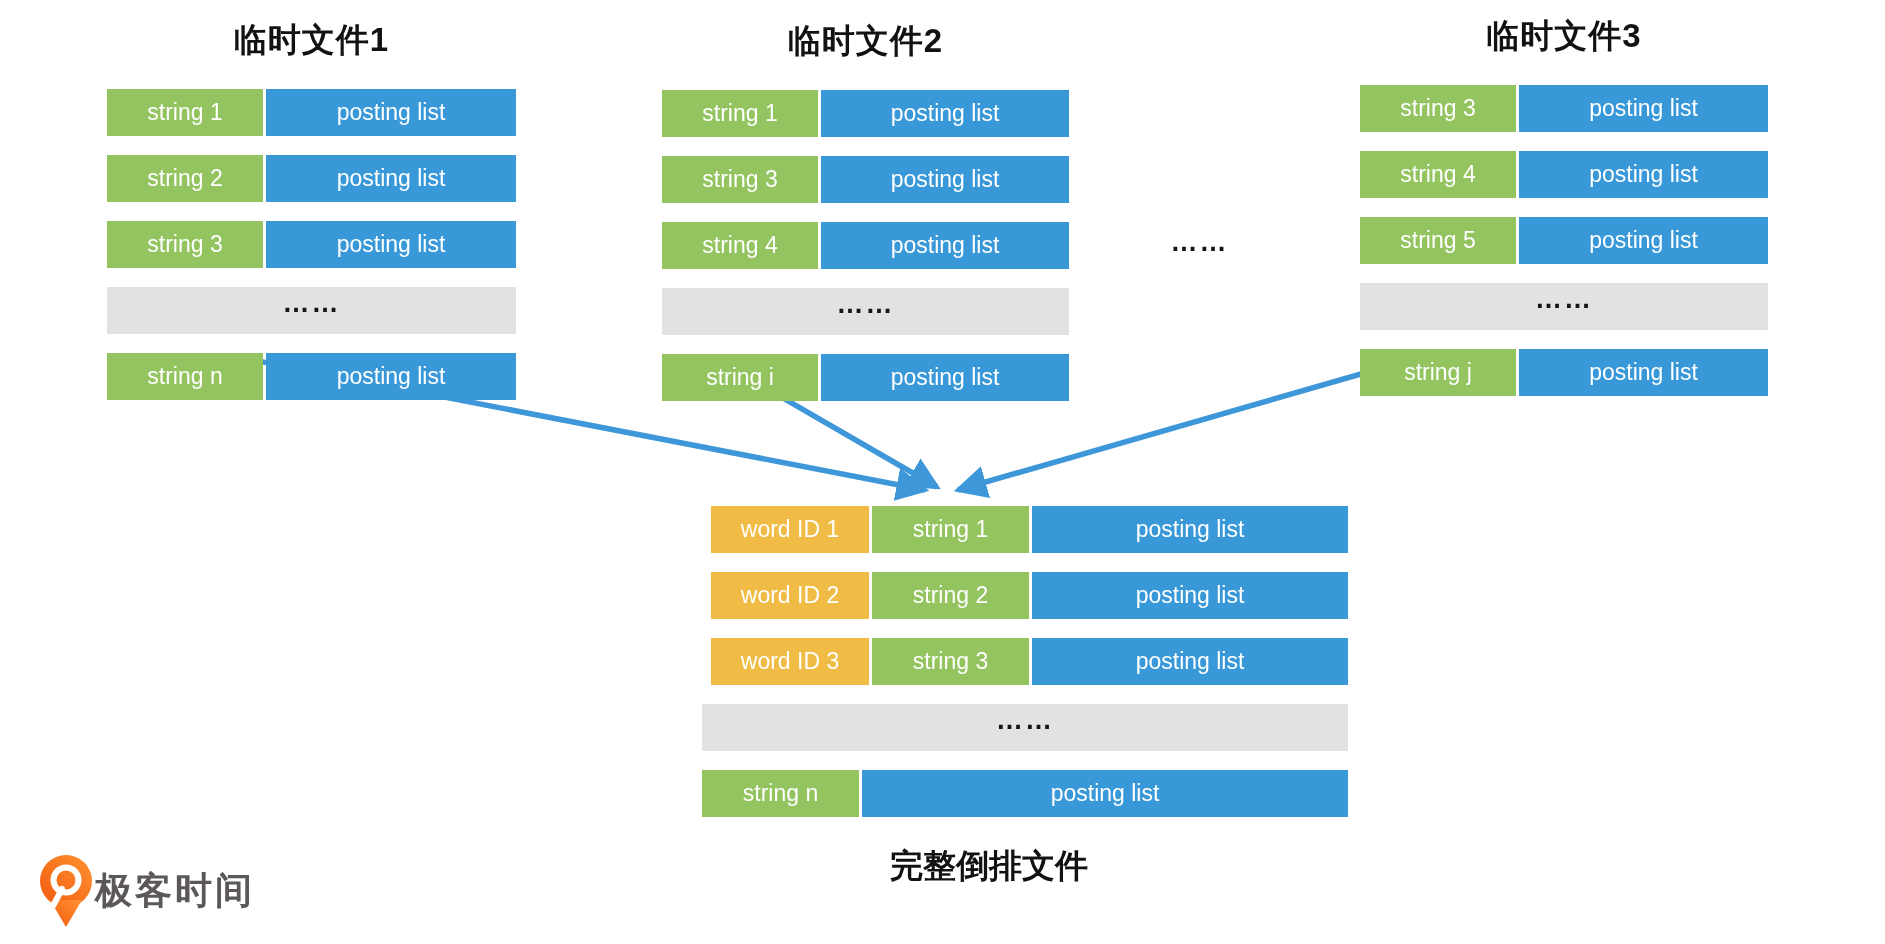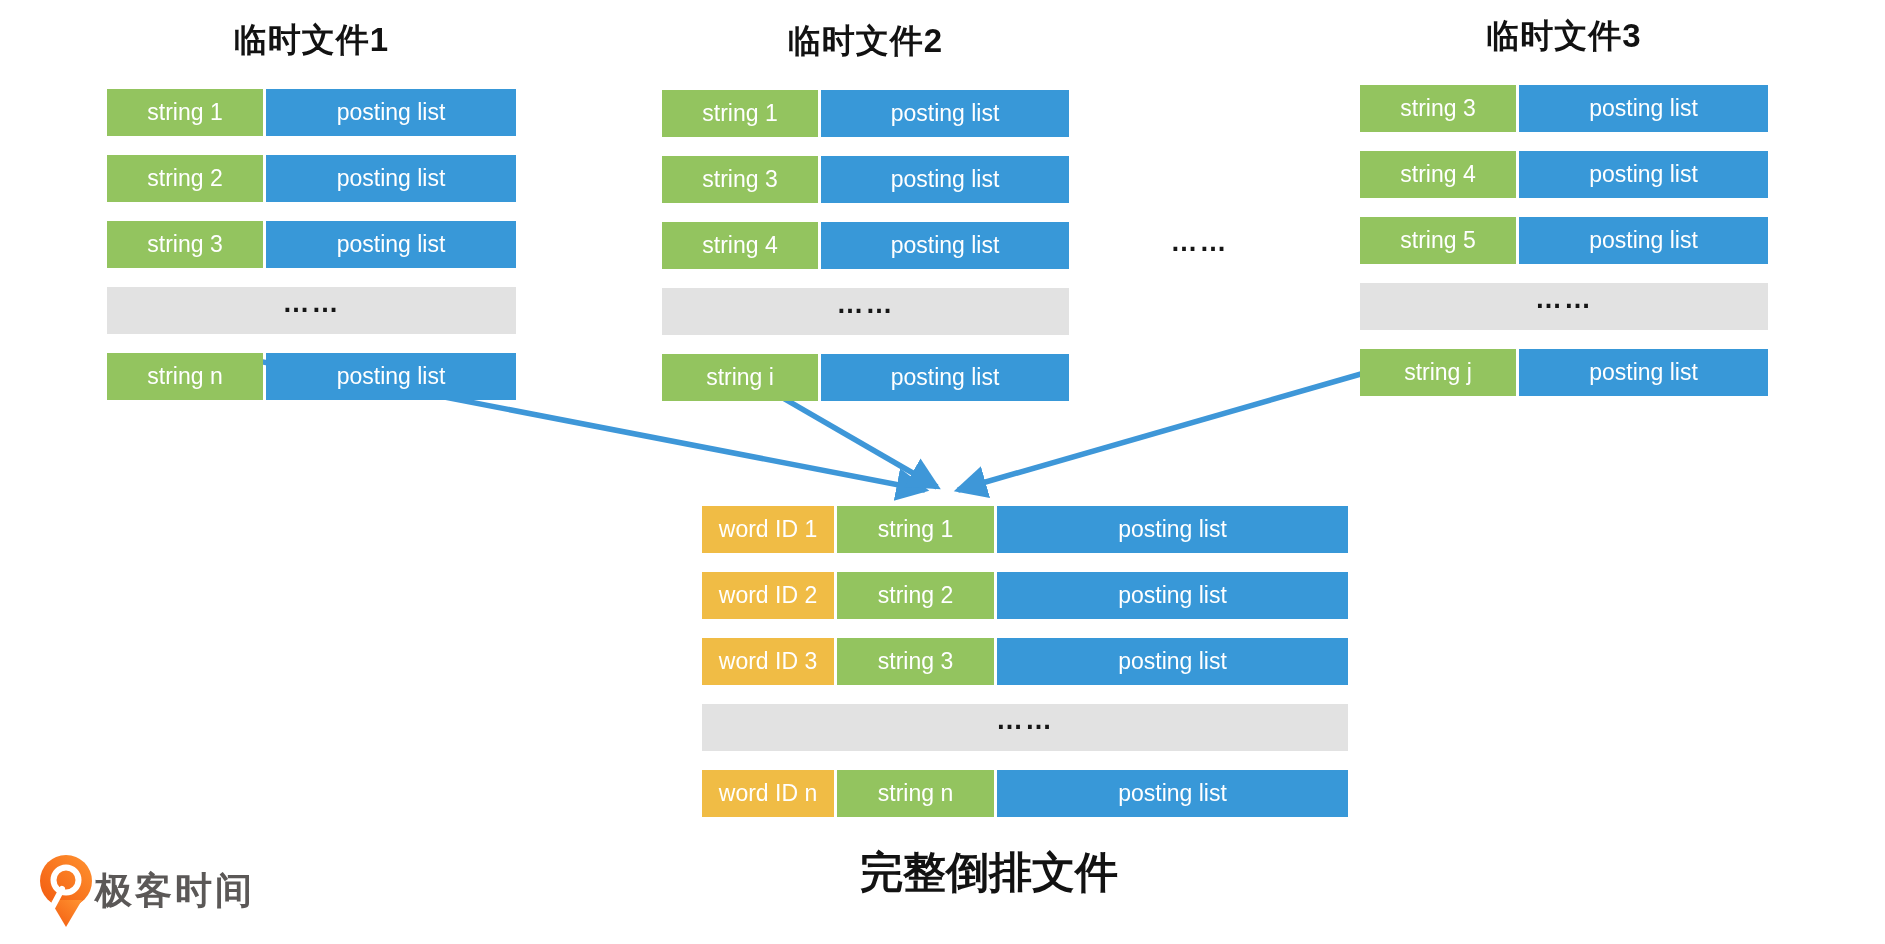--- a/index.html
+++ b/index.html
@@ -15,25 +15,25 @@
   }
   .dtable{display:flex;flex-direction:column;gap:19px;}
   .drow{display:flex;gap:3px;height:47px;}
   .cell{
     display:flex;align-items:center;justify-content:center;
     color:#fff;font-size:23px;white-space:nowrap;
   }
   .cell.green{flex:none;width:156px;background:#93C45F;}
   .cell.green-mid{flex:none;width:157px;background:#93C45F;}
   .cell.blue{flex:1;background:#3898D8;}
-  .cell.yellow{flex:none;width:132px;background:#F0BC45;}
+  .cell.yellow{flex:none;width:158px;background:#F0BC45;margin-left:9px;}
   .cell.grayrow{flex:1;background:#E2E2E2;color:#151515;}
   .dots{font-size:27px;font-weight:bold;letter-spacing:2px;position:relative;top:-7px;color:#151515;}
   .file-label{
-    margin-top:27px;text-align:center;font-size:43px;font-weight:600;color:#121212;
+    margin-top:27px;text-align:center;font-size:33px;font-weight:600;color:#121212;
     transform:translateX(-36px);white-space:nowrap;
   }
   .between-ellipsis{
     position:absolute;left:1127px;top:227px;width:145px;text-align:center;
   }
   .logo{position:absolute;left:38px;top:853px;display:flex;align-items:center;gap:1px;}
   .logo-text{font-size:37px;font-weight:bold;color:#5B5857;letter-spacing:3px;line-height:76px;}
 </style>
 </head>
 <body>
@@ -150,21 +150,20 @@
       <div class="cell yellow">word ID 3</div>
       <div class="cell green-mid">string 3</div>
       <div class="cell blue">posting list</div>
     </div>
     <div class="drow">
       <div class="cell grayrow">
           <span class="dots">……</span>
         </div>
     </div>
     <div class="drow">
-      <div class="cell yellow">word ID n</div>
       <div class="cell green-mid">string n</div>
       <div class="cell blue">posting list</div>
     </div>
   </div>
   <div class="file-label">完整倒排文件</div>
 </div>
 
 <div class="logo">
   <svg width="56" height="76" viewBox="0 0 56 76">
     <defs>

